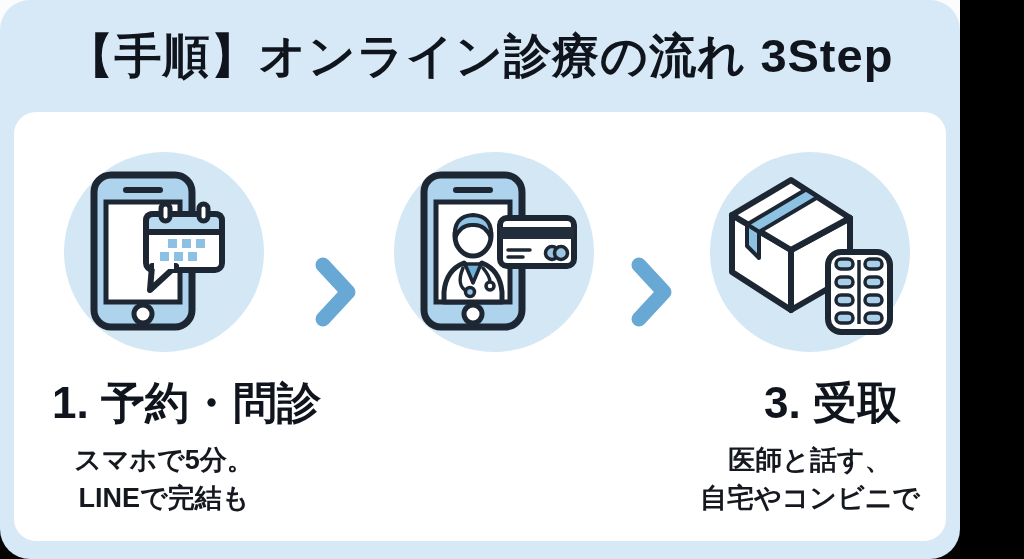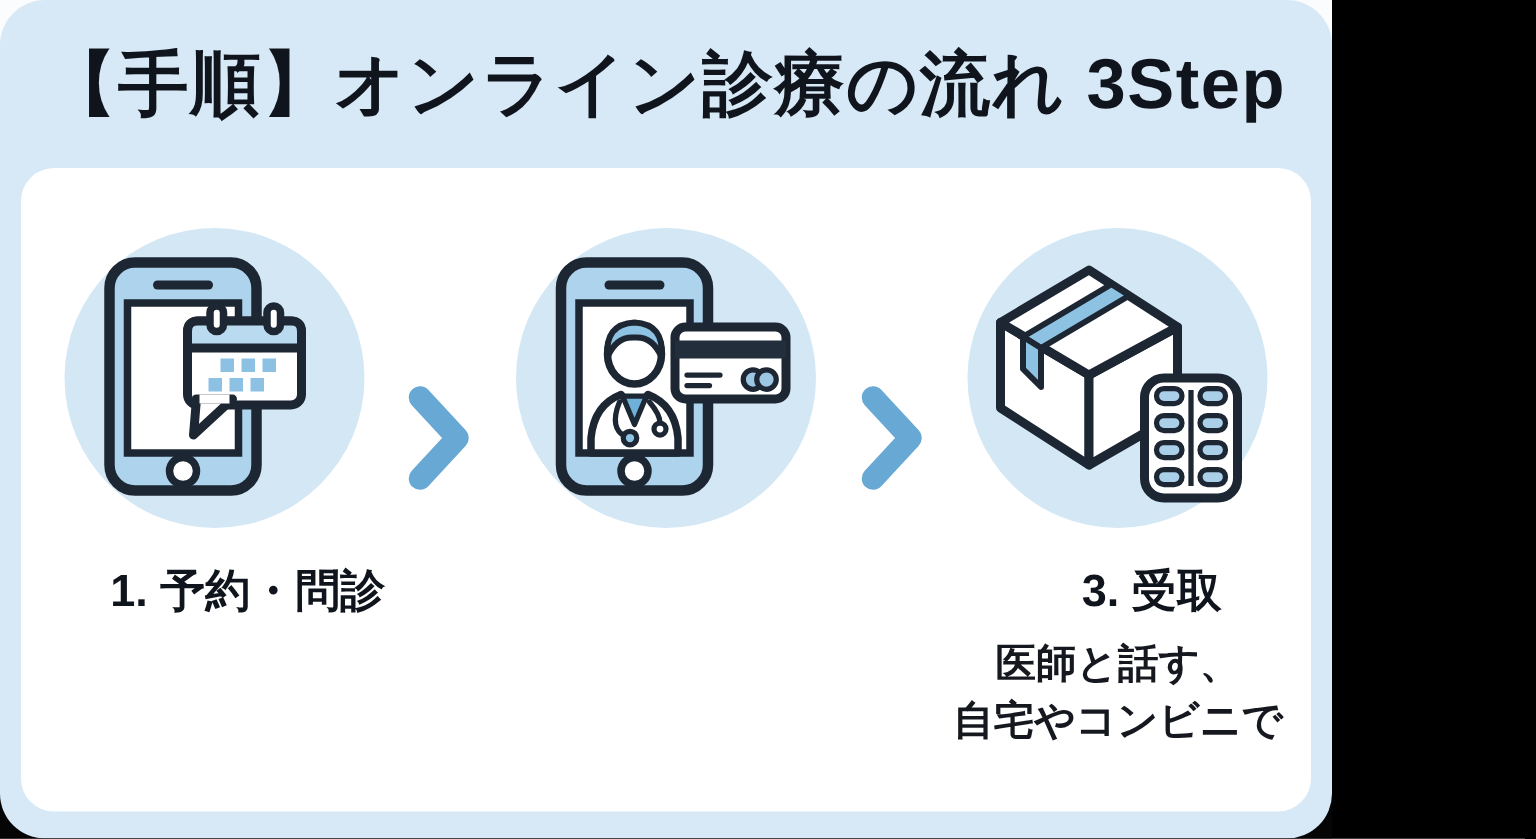--- a/index.html
+++ b/index.html
@@ -1,17 +1,17 @@
 <!DOCTYPE html>
 <html style="--card-bg: #d7e9f6; --circle-bg: #d4e7f5; --ink: #10151d; --outline: #1d2734; --phone-fill: #aed3ec; --accent-blue: #68a8d4; --calendar-header: #badaef; --calendar-dot: #8cc1e3; --tape-blue: #8ec2e2; --pill-blue: #a9cfe9; --shirt-blue: #6fb0d8; --hair-blue: #8fc3e4; --card-logo-blue: #9cc6e2; --stripe-dark: #232e3c;"><head>
 <meta charset="utf-8">
 <style>
   html,body{margin:0;padding:0;background:#000;}
   .stage{
-    position:relative;width:888px;height:559px;overflow:hidden;
+    position:relative;width:960px;height:559px;overflow:hidden;
     background:linear-gradient(#fbfcfd 0 88%, #050505 88% 100%);
     font-family:"Liberation Sans","DejaVu Sans",sans-serif;
   }
   .card{
     position:absolute;inset:0;border-radius:30px;
     background:var(--card-bg,#d7e9f6);
   }
   .title{
     position:absolute;top:0;left:0;right:0;height:112px;
     display:flex;align-items:center;justify-content:center;
@@ -29,21 +29,21 @@
   .col{
     width:300px;display:flex;flex-direction:column;align-items:center;
   }
   .circle{
     width:200px;height:200px;border-radius:50%;
     background:var(--circle-bg,#d4e7f5);
     display:flex;align-items:center;justify-content:center;
   }
   .circle svg{display:block;}
   .step-title{
-    margin-top:22px;font-size:30px;font-weight:bold;color:var(--ink,#10151d);
+    margin-top:22px;font-size:44px;font-weight:bold;color:var(--ink,#10151d);
     white-space:nowrap;
     margin-left:45px;
   }
   .step-sub{
     margin-top:8px;font-size:27px;font-weight:600;color:#15181e;
     text-align:center;line-height:1.42;white-space:nowrap;
   }
   .chev{
     width:44px;margin-top:104px;flex:0 0 44px;
     display:flex;justify-content:center;
@@ -78,20 +78,24 @@
                 <rect x="104" y="87" width="9" height="9"></rect>
                 <rect x="118" y="87" width="9" height="9"></rect>
                 <rect x="132" y="87" width="9" height="9"></rect>
                 <rect x="96" y="100" width="9" height="9"></rect>
                 <rect x="110" y="100" width="9" height="9"></rect>
                 <rect x="124" y="100" width="9" height="9"></rect>
               </g>
             </svg>
           </div>
           <div class="step-title">1. 予約・問診</div>
+          <div class="step-sub">
+            <span>スマホで5分。</span><br>
+            <span>LINEで完結も</span>
+          </div>
         </div>
 
         <div class="chev">
           <svg width="44" height="72" viewBox="0 0 44 72">
             <path d="M9 9 L34 36 L9 63" fill="none" stroke="#68a8d4" stroke-width="15" stroke-linecap="round" stroke-linejoin="round"></path>
           </svg>
         </div>
 
         <div class="col">
           <div class="circle">

